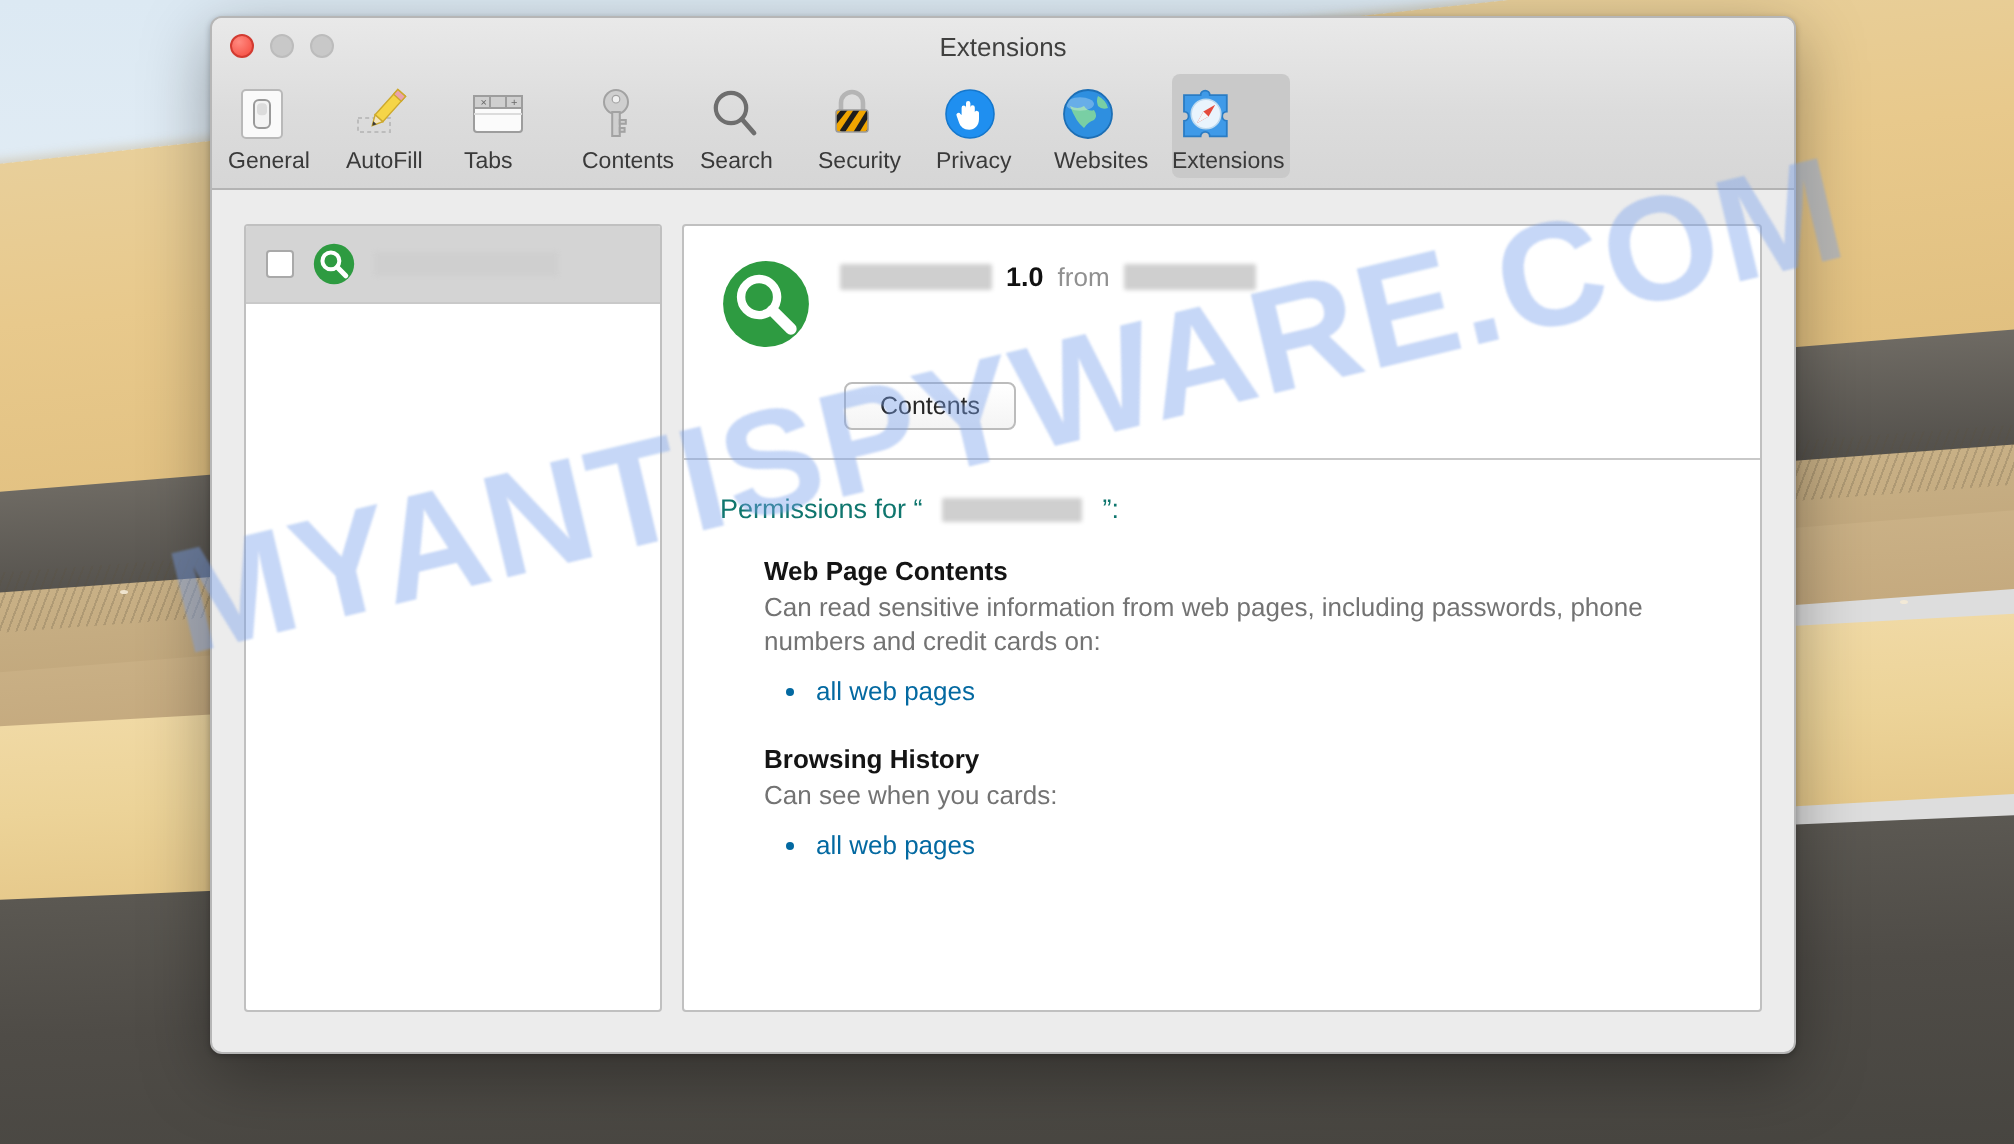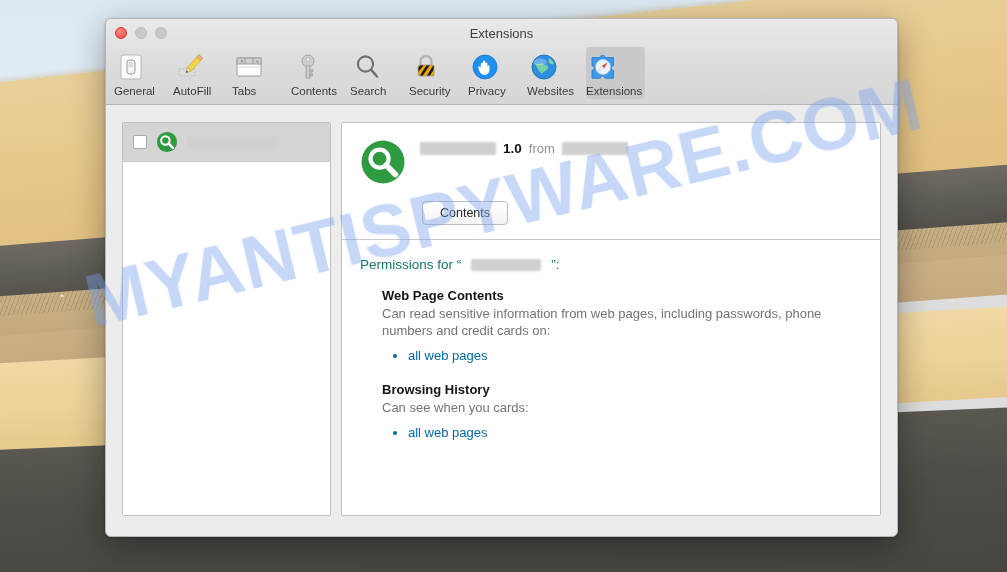--- a/index.html
+++ b/index.html
@@ -87,21 +87,21 @@
     transform-origin: center center;
     pointer-events: none;
     white-space: nowrap;
     filter: blur(0.6px);
     z-index: 60;
   }
 
   
   #prefs-window {
     position: absolute;
-    left: 105px; top: 18px;
+    left: 105px; top: 8px;
     width: 793px; height: 519px;
     background: #ececec;
     border-radius: 6px;
     border: 1px solid #b6b6b6;
     box-shadow: 0 10px 34px rgba(0,0,0,.35), 0 1px 3px rgba(0,0,0,.25);
     overflow: hidden;
     z-index: 20;
   }
 
   

